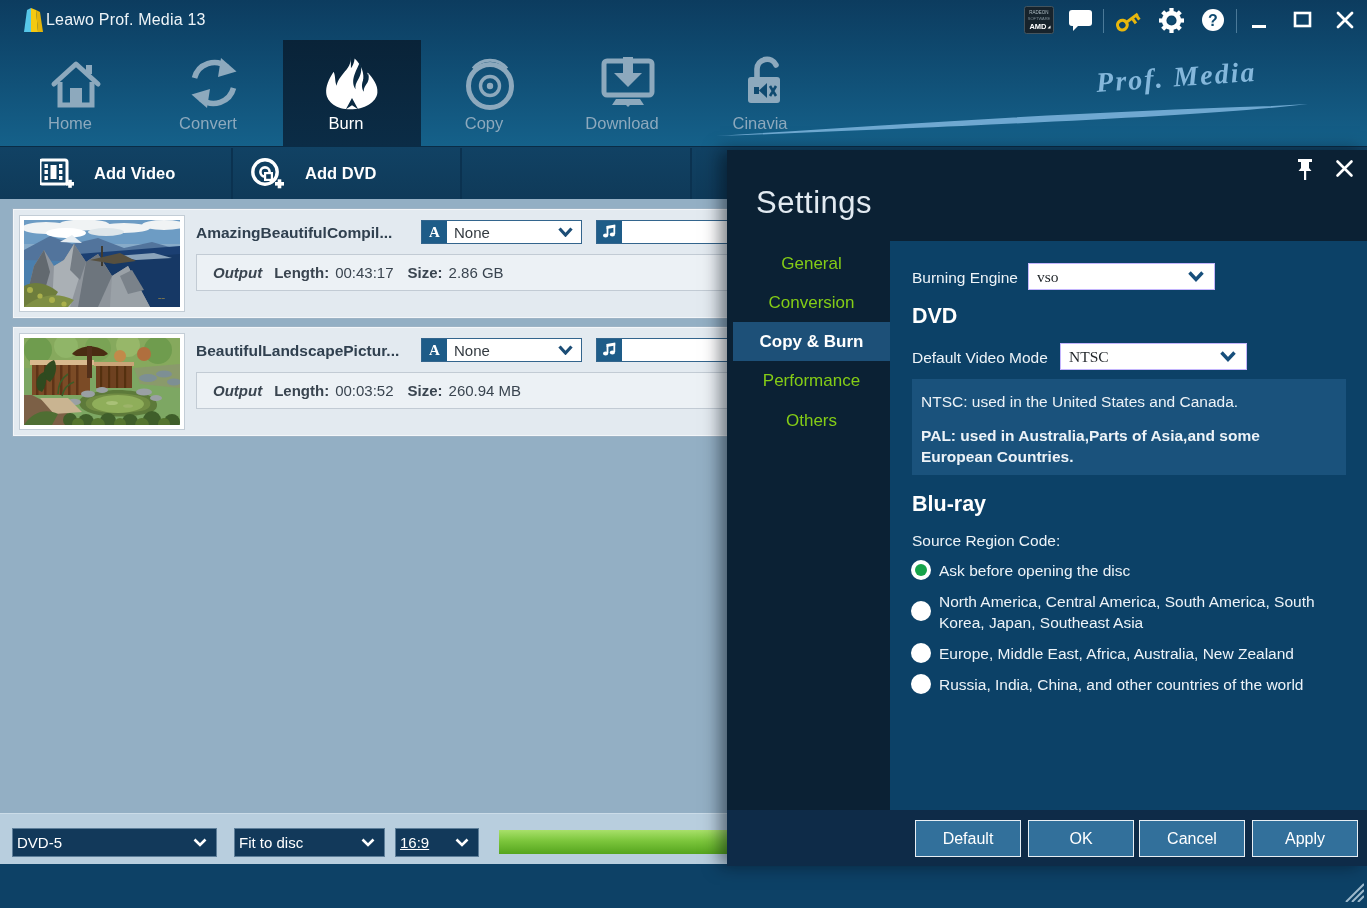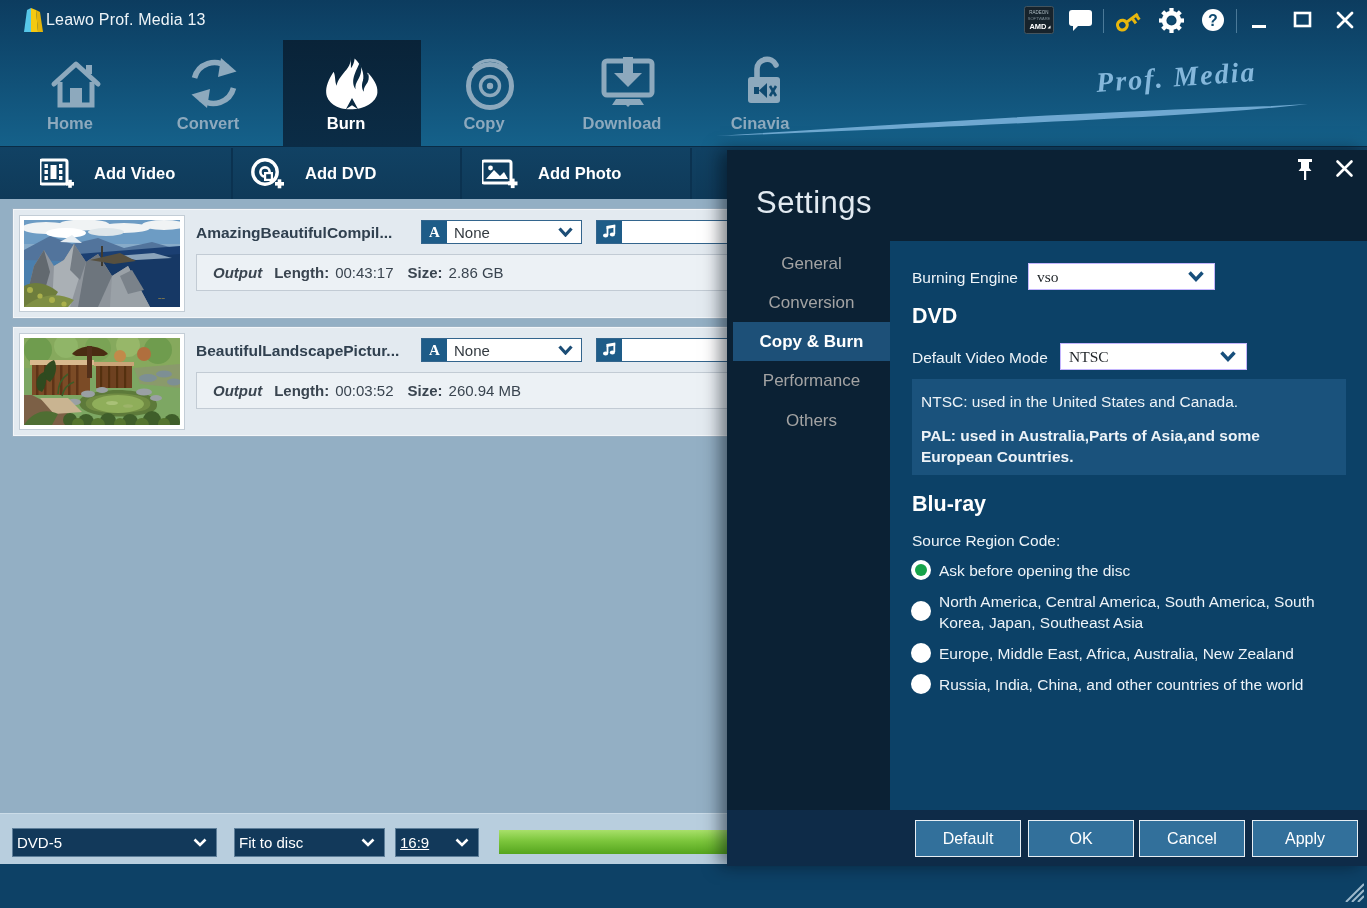--- a/index.html
+++ b/index.html
@@ -15,21 +15,21 @@
     background:linear-gradient(180deg,#0c3c5f 0%, #0f4a70 38%, #15618a 100%); }
   .titlebar { position:absolute; left:0; top:0; width:1367px; height:40px; }
   .app-logo { position:absolute; left:24px; top:8px; }
   .app-title { position:absolute; left:46px; top:11px; font-size:16px; color:#eef4f8; letter-spacing:.2px; }
   .tb-ico { position:absolute; top:6px; display:flex; align-items:center; justify-content:center; }
   .tb-sep { position:absolute; top:9px; width:1px; height:24px; background:rgba(150,190,215,.45); }
   
   .nav-tab { position:absolute; top:40px; width:138px; height:106px; color:#8da9bd; text-align:center; cursor:default; }
   .nav-tab.selected { background:linear-gradient(180deg,#092338 0%,#0b2c46 100%); color:#ffffff; }
   .nav-tab .nicon { position:absolute; left:0; right:0; top:15px; height:56px; display:flex; align-items:center; justify-content:center; }
-  .nav-tab .nlabel { position:absolute; left:0; right:12px; top:74px; font-size:16.5px; font-weight:bold; }
+  .nav-tab .nlabel { position:absolute; left:0; right:12px; top:74px; font-size:16.5px; font-weight:normal; }
   .brand { position:absolute; left:1096px; top:60px; width:200px; color:#84b7db;
     font-family:"Liberation Serif", serif; font-style:italic; font-weight:bold; font-size:28px;
     transform:rotate(-4deg); letter-spacing:2px; white-space:nowrap; }
   .brand-swoosh { position:absolute; left:712px; top:96px; }
   
   .toolbar { position:absolute; left:0; top:146px; width:1367px; height:53px;
     background:linear-gradient(180deg,#114264 0%,#0f3a59 100%); border-top:1px solid #0a2c46; }
   .tool-btn { position:absolute; top:0; height:53px; display:flex; align-items:center; color:#ffffff; }
   .tool-btn .ticon { margin-right:20px; display:flex; }
   .tool-btn .tlabel { font-size:16.5px; font-weight:bold; }
@@ -62,21 +62,21 @@
   .dark-sel .dchev { flex:none; margin-right:9px; display:flex; }
   .progress { position:absolute; left:499px; top:16px; width:229px; height:24px;
     background:linear-gradient(180deg,#a8e06a 0%,#7cc63c 45%,#55a51e 100%); }
   .bottom-strip { position:absolute; left:0; top:864px; width:1367px; height:44px; background:#0d4166; }
   .grip { position:absolute; right:3px; bottom:2px; }
   
   .panel { position:absolute; left:727px; top:150px; width:640px; height:716px; background:#0b2134;
     box-shadow:-7px 0 16px rgba(0,10,20,.5); }
   .panel-title { position:absolute; left:29px; top:35px; font-size:31px; font-weight:300; color:#e2eaf1; letter-spacing:.5px; }
   .p-tool { position:absolute; top:8px; }
-  .ptab { position:absolute; left:6px; width:157px; height:39px; color:#a3a3a3; font-size:17px;
+  .ptab { position:absolute; left:6px; width:157px; height:39px; color:#84cc16; font-size:17px;
     display:flex; align-items:center; justify-content:center; }
   .ptab.selected { background:#1d5078; color:#ffffff; font-weight:bold; }
   .pcontent { position:absolute; left:163px; top:91px; width:477px; height:569px; background:#0c4167; color:#edf3f8; }
   .f-label { position:absolute; font-size:15.5px; }
   .wsel { position:absolute; height:27px; background:#ffffff; border:1px solid #c4b5fd; display:flex; align-items:center;font-family:Liberation Serif, serif; }
   .wsel .wtext { flex:1; padding-left:8px; font-size:15.5px; color:#1f2428; }
   .wsel .wchev { flex:none; margin-right:10px; display:flex; }
   .p-heading { position:absolute; font-size:21.5px; font-weight:bold; color:#ffffff; }
   .info-box { position:absolute; left:22px; top:138px; width:434px; height:96px; background:#1a527c;
     font-size:15.5px; line-height:21px; padding:12px 0 0 9px; }
@@ -308,34 +308,20 @@
             <rect x="15.2" y="16.2" width="4.6" height="4.6" fill="#0f3a59"></rect>
             <rect x="24" y="24" width="9" height="3.6"></rect>
               <rect x="26.7" y="21.3" width="3.6" height="9"></rect>
           </g>
         </svg>
       </span>
       <span class="tlabel">Add DVD</span>
     </div>
     <span class="tool-sep" style="left:460px;"></span>
 
-    <div class="tool-btn" style="left:482px;">
-      <span class="ticon">
-        <svg width="36" height="32" viewBox="0 0 36 32">
-          <g fill="#ffffff">
-            <rect x="0" y="3" width="29" height="22" rx="2" fill="none" stroke="#ffffff" stroke-width="3"></rect>
-            <circle cx="8.5" cy="10" r="2.4"></circle>
-            <polygon points="4,21 12,12 18,18 22,14 26,21"></polygon>
-            <rect x="26" y="23.5" width="9.5" height="3.8"></rect>
-              <rect x="28.8" y="20.6" width="3.8" height="9.5"></rect>
-          </g>
-        </svg>
-      </span>
-      <span class="tlabel">Add Photo</span>
-    </div>
     <span class="tool-sep" style="left:690px;"></span>
   </div>
 
   <div class="main-list">
 
     <div class="media-card" style="top:10px;">
       <span class="thumb">
         <svg width="156" height="87" viewBox="0 0 156 87">
           <rect width="156" height="87" fill="#4a7fae"></rect>
           <rect width="156" height="30" fill="#6d9cc4"></rect>

